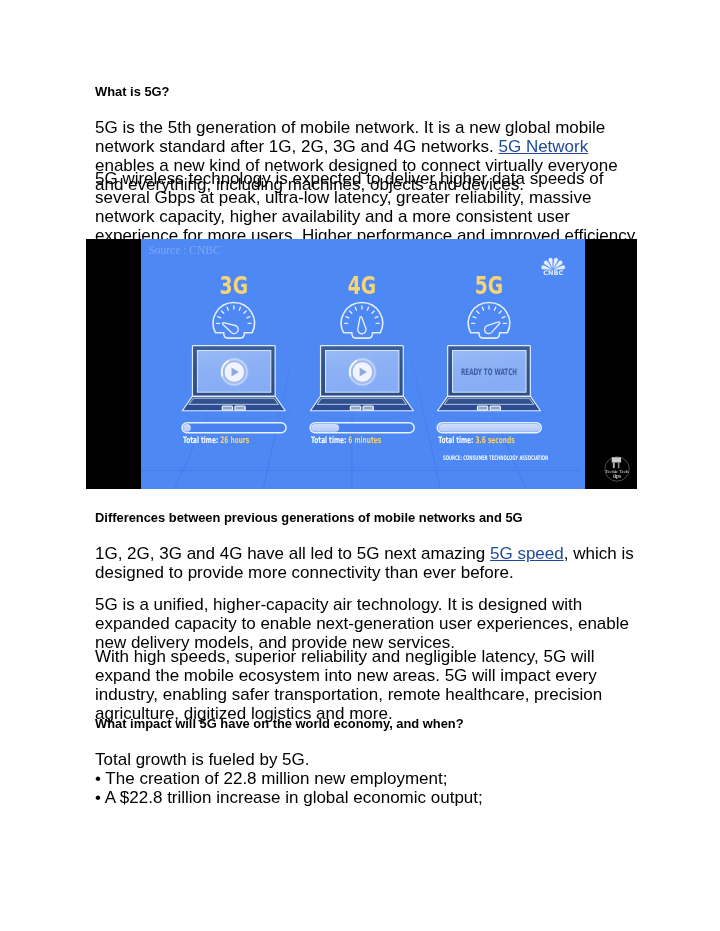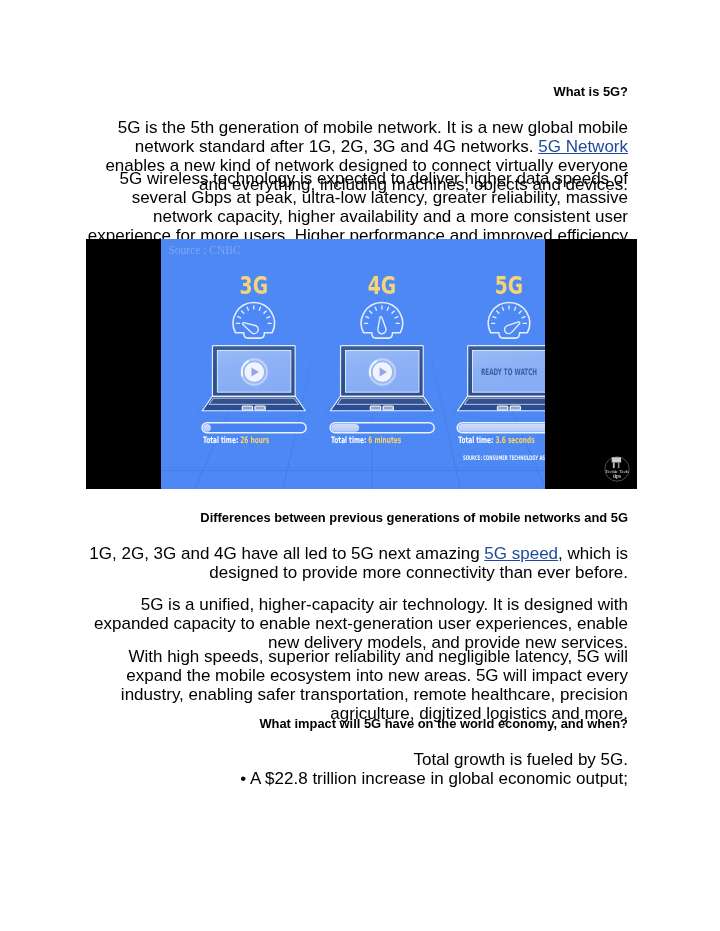--- a/index.html
+++ b/index.html
@@ -1,27 +1,27 @@
 <!DOCTYPE html>
 <html><head>
 <meta charset="utf-8">
 <style>
   html,body{margin:0;padding:0;}
   body{width:720px;height:931px;background:#ffffff;font-family:"Liberation Sans",sans-serif;
        -webkit-font-smoothing:antialiased;}
   .page{position:relative;width:720px;height:931px;overflow:hidden;}
 
-  .blk{position:absolute;left:83px;width:545px;text-align:right;}
+  .blk{position:absolute;left:95px;width:545px;}
   .h{font-size:12.9px;font-weight:bold;color:#000;line-height:17.2px;}
   .p{font-size:17px;color:#000;line-height:19px;}
   .lnk{color:#1f4a9b;text-decoration:underline;}
 
   
   .fig{position:absolute;left:86px;top:239px;width:551px;height:250px;background:#000;overflow:hidden;}
-  .canvas{position:absolute;left:55px;top:0;width:384px;height:250px;background:#4d88f4;overflow:hidden;margin-left:20px;}
+  .canvas{position:absolute;left:55px;top:0;width:444px;height:250px;background:#4d88f4;overflow:hidden;}
   .wm{position:absolute;left:518.2px;top:216.6px;width:26px;height:26px;}
   .wm svg{position:absolute;left:0;top:0;overflow:visible;}
   .wmt1{font-size:4.7px;fill:#b9b9b9;font-family:"Liberation Serif",serif;font-weight:bold;}
   .wmt2{font-size:5.2px;fill:#c6c6c6;font-family:"Liberation Serif",serif;font-weight:bold;}
 </style>
 </head>
 <body>
 
 <div class="page">
 
@@ -224,16 +224,17 @@
   <div class="blk" style="top:646.5px">
     <div class="p">With high speeds, superior reliability and negligible latency, 5G will expand the mobile ecosystem into new areas. 5G will impact every industry, enabling safer transportation, remote healthcare, precision agriculture, digitized logistics and more.</div>
   </div>
 
   <div class="blk" style="top:715px">
     <div class="h">What impact will 5G have on the world economy, and when?</div>
   </div>
 
   <div class="blk" style="top:749.5px">
     <div class="p">Total growth is fueled by 5G.</div>
+    <div class="p">• The creation of 22.8 million new employment;</div>
     <div class="p">• A $22.8 trillion increase in global economic output;</div>
   </div>
 
 </div>
 
 </body></html>

